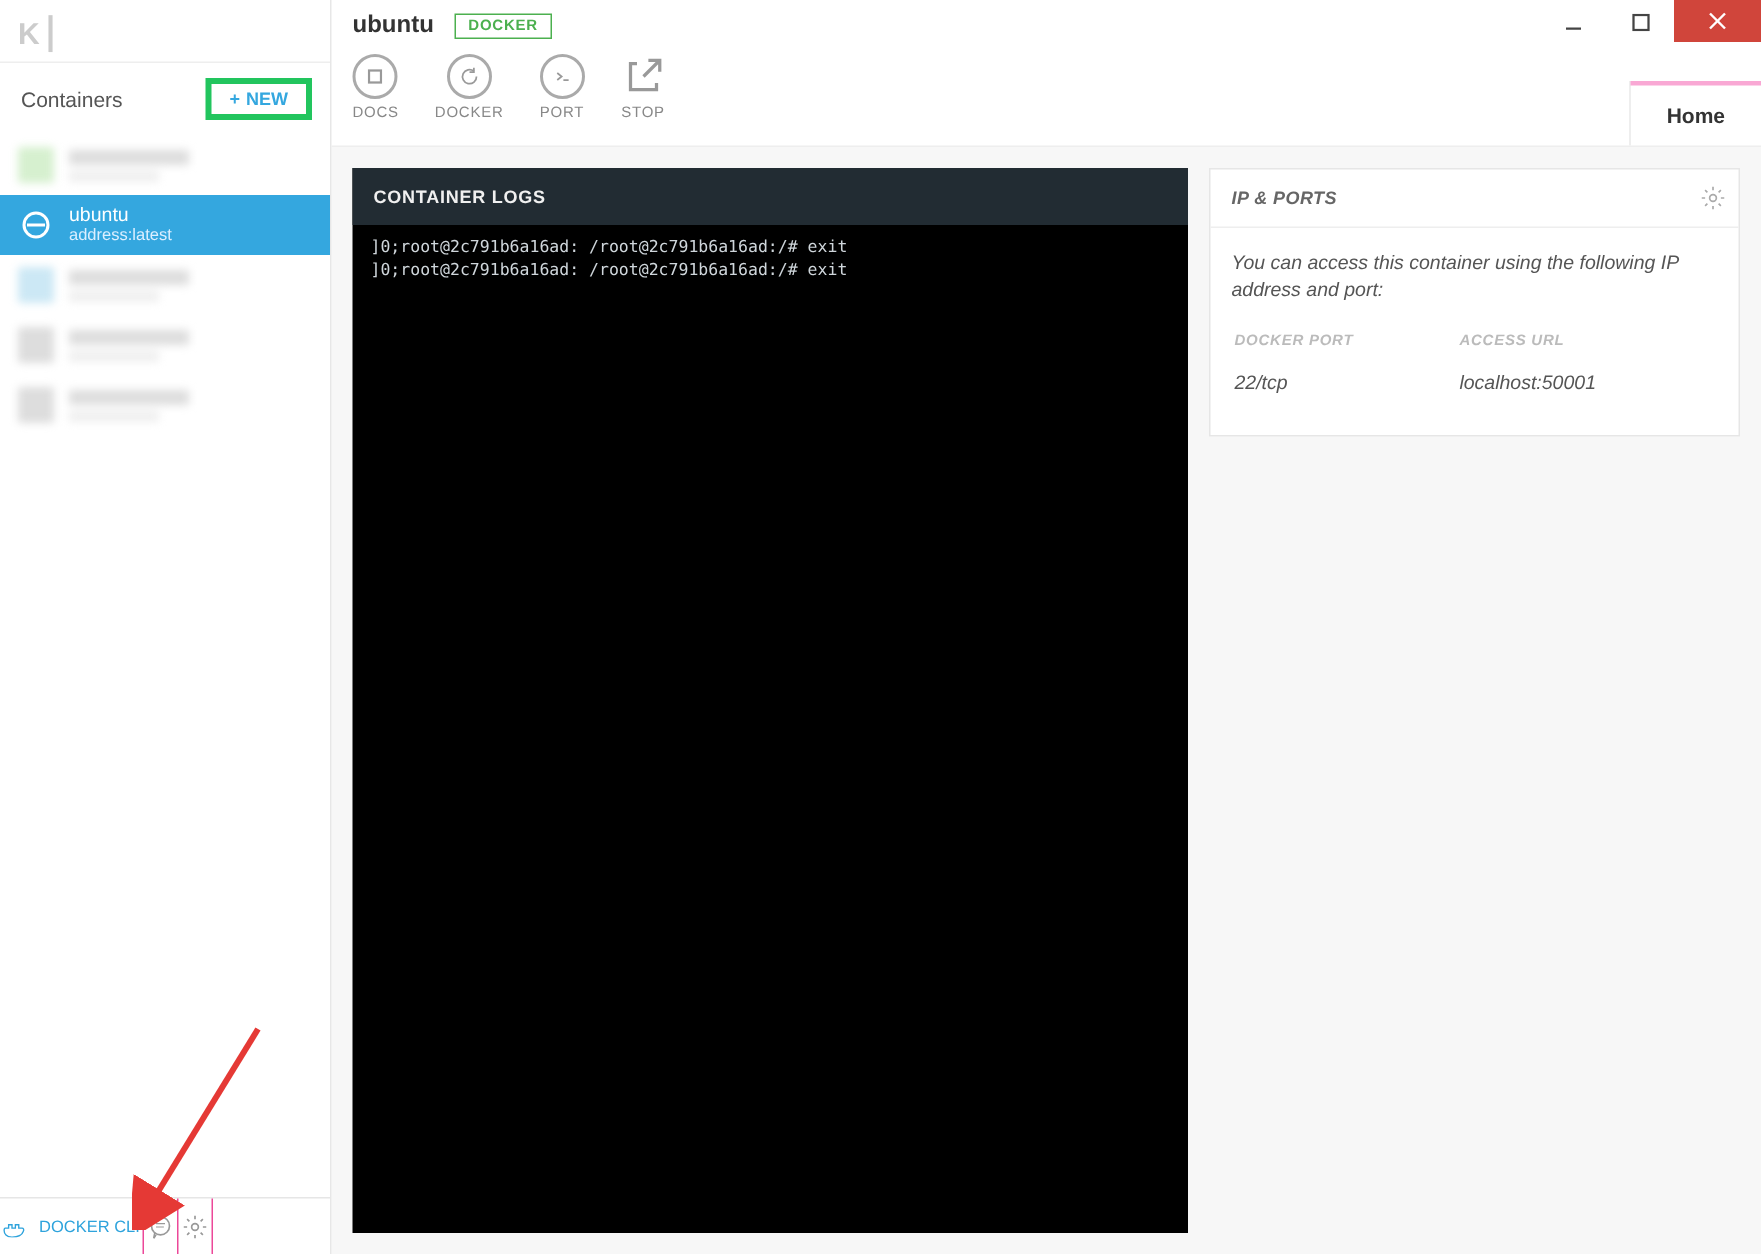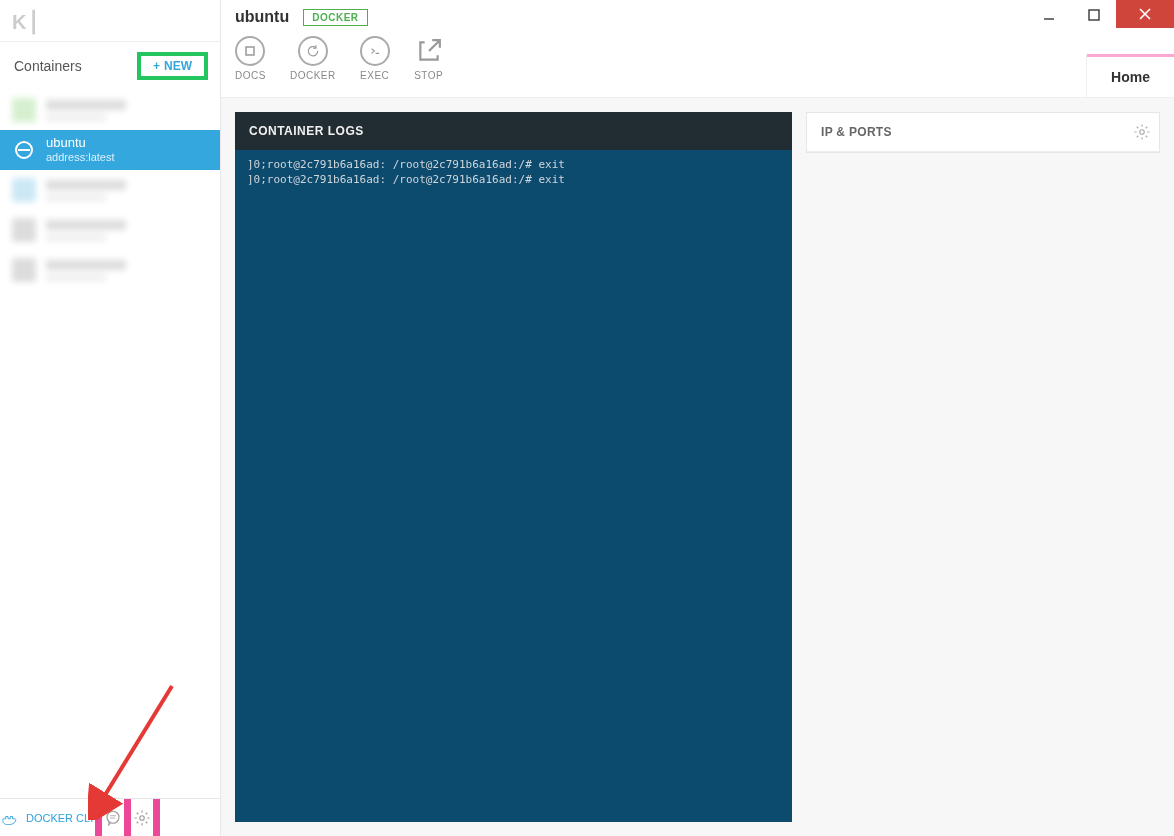--- a/index.html
+++ b/index.html
@@ -22,39 +22,39 @@
   .citem .txt { display:flex; flex-direction:column; line-height:1.15;}
   .citem .name { font-size:13px;}
   .citem .sub { font-size:11px; color:#999;}
   .citem.blur .thumb, .citem.blur .txt { filter: blur(3px); }
   .citem.blur .thumb { background:#d6f0cf;}
   .citem.blur2 .thumb { background:#ddd;}
   .placeholder-text { width:80px; height:10px; background:#ddd; margin-bottom:4px;}
   .placeholder-sub { width:60px; height:7px; background:#eee;}
   .active-icon-wrap { width:24px; height:24px; display:flex; align-items:center; justify-content:center;}
   .bottom-bar { height:38px; border-top:1px solid #e6e6e6; display:flex; }
-  .bottom-bar .bbtn { border-right:7px solid #ec4899; display:flex; align-items:center; justify-content:space-between; padding:0 2px; cursor:pointer; color:#777;}
+  .bottom-bar .bbtn { border-right:1px solid #ec4899; display:flex; align-items:center; justify-content:space-between; padding:0 2px; cursor:pointer; color:#777;}
   .bottom-bar .docker-cli { color:#2ea3dc; font-size:11px; gap:6px;}
   .main { flex:1; display:flex; flex-direction:column; }
   .hdr { height:98px; border-bottom:1px solid #eee; padding: 8px 14px 6px 14px; position:relative;}
   .hdr-row1 { display:flex; align-items:center; gap:14px;}
   .ctitle { font-size:16px; font-weight:600; color:#333;}
   .status-badge { border:1px solid #4cb04f; color:#4cb04f; padding:2px 8px; font-size:10px; font-weight:600; letter-spacing:0.5px;}
   .actions { display:flex; gap:24px; margin-top:10px;}
   .actbtn { display:flex; flex-direction:column; align-items:center; cursor:pointer; gap:4px; color:#888;}
   .actbtn .circle { width:30px; height:30px; border:2px solid #aaa; border-radius:50%; display:flex; align-items:center; justify-content:center;}
   .actbtn .lbl { font-size:10px; letter-spacing:0.5px; color:#888;}
   .tabs { position:absolute; right:0; bottom:0; display:flex; }
   .tab { padding:12px 24px; font-size:14px; color:#888; cursor:pointer; border-top:3px solid transparent;}
   .tab.active { border-top:3px solid #f9a8d4; color:#333; font-weight:600; box-shadow: -1px 0 0 #eee, 1px 0 0 #eee;}
   .body { flex:1; background:#f7f7f7; padding:14px; display:flex; gap:14px; overflow:hidden;}
-  .logs { flex:1; background:#0c4a6e; display:flex; flex-direction:column; }
+  .logs { flex:1; background:#000000; display:flex; flex-direction:column; }
   .logs-hdr { background:#222c33; color:#f0f0f0; font-size:12px; font-weight:700; letter-spacing:0.5px; padding:12px 14px;}
   .logs-body { flex:1; padding:8px 12px; color:#cfd6db; font-family: Menlo, Consolas, monospace; font-size:11px; line-height:1.35;}
-  .ipcard { width:354px; background:#fff; border:1px solid #e6e6e6; align-self:flex-start;}
+  .ipcard { width:354px; background:#fff; border:1px solid #e6e6e6; align-self:flex-start;font-style:italic;}
   .ipcard-hdr { display:flex; align-items:center; justify-content:space-between; border-bottom:1px solid #eee; padding:10px 8px 10px 14px; font-size:12px; font-weight:700; color:#666; letter-spacing:0.3px;}
   .gear { color:#999; cursor:pointer;}
   .ipcard-body { padding:14px 14px 20px 14px; font-size:13px; color:#555;}
   .ipcard-desc { margin-bottom:18px; line-height:1.4;}
   .ports-table { width:100%; }
   .ports-table th { text-align:left; font-size:10px; color:#bbb; font-weight:600; letter-spacing:0.5px; padding-bottom:12px;}
   .ports-table td { font-size:13px; color:#555; padding-bottom:6px;}
   .arrow-annot { position:absolute; left:88px; top:680px; pointer-events:none; z-index:50;}
   svg { display:block; }
 </style>
@@ -188,21 +188,21 @@
               </svg>
             </div>
           <span class="lbl">DOCKER</span>
         </div>
         <div class="actbtn">
           <div class="circle">
               <svg width="14" height="14" viewBox="0 0 24 24">
                 <path d="M6 8l5 4-5 4M13 16h6" fill="none" stroke="#999" stroke-width="2"></path>
               </svg>
             </div>
-          <span class="lbl">EXEC</span>
+          <span class="lbl">PORT</span>
         </div>
         <div class="actbtn">
           <div style="width:30px;height:30px;display:flex;align-items:center;justify-content:center">
               <svg width="26" height="26" viewBox="0 0 24 24">
                 <path d="M8 4H4v16h16v-4M12 12L22 2M15 2h7v7" fill="none" stroke="#999" stroke-width="2"></path>
               </svg>
             </div>
           <span class="lbl">STOP</span>
         </div>
       </div>
@@ -223,16 +223,31 @@
       <div class="ipcard">
         <div class="ipcard-hdr">
           <span>IP &amp; PORTS</span>
           <span class="gear">
             <svg width="18" height="18" viewBox="0 0 24 24">
                 <circle cx="12" cy="12" r="3" fill="none" stroke="#aaa" stroke-width="1.5"></circle>
                 <path d="M12 2v3M12 19v3M2 12h3M19 12h3M5 5l2 2M17 17l2 2M19 5l-2 2M7 17l-2 2" stroke="#aaa" stroke-width="1.5"></path>
               </svg>
           </span>
         </div>
+        <div class="ipcard-body">
+          <div class="ipcard-desc">You can access this container using the following IP address and port:</div>
+          <table class="ports-table">
+            <tbody>
+                <tr>
+              <th>DOCKER PORT</th>
+              <th>ACCESS URL</th>
+            </tr>
+            <tr>
+              <td>22/tcp</td>
+              <td>localhost:50001</td>
+            </tr>
+          </tbody>
+            </table>
+        </div>
       </div>
     </div>
   </div>
 </div>
 
 </body></html>

